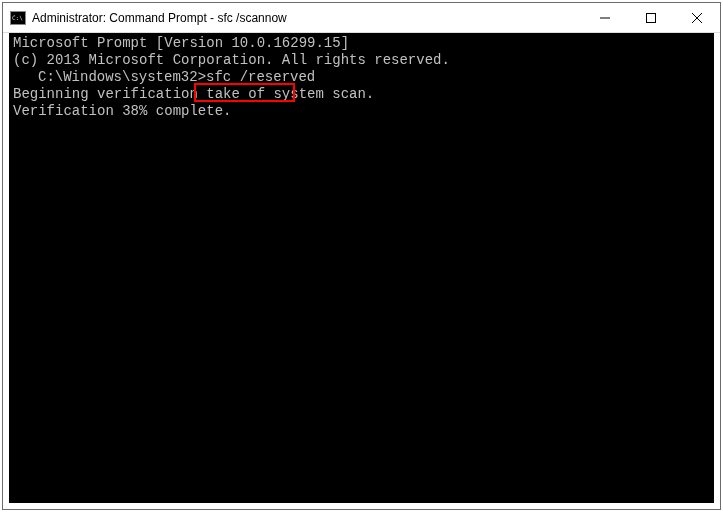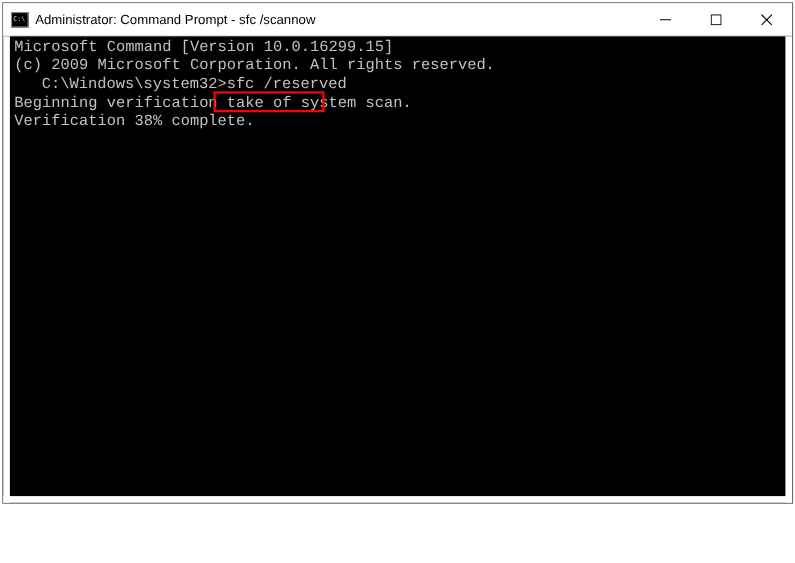--- a/index.html
+++ b/index.html
@@ -12,21 +12,21 @@
       height: 512px;
       background: #fff;
       font-family: "Segoe UI", Tahoma, sans-serif;
       overflow: hidden;
     }
     .window {
       position: absolute;
       left: 2px;
       top: 2px;
       width: 719px;
-      height: 456px;
+      height: 508px;
       border: 1px solid #6b6b6b;
       background: #fff;
       display: flex;
       flex-direction: column;
     }
     .titlebar {
       height: 30px;
       background: #fff;
       display: flex;
       align-items: center;
@@ -131,22 +131,22 @@
       </button>
       <button class="win-btn close">
         <svg viewBox="0 0 10 10">
           <line x1="0" y1="0" x2="10" y2="10" stroke="#000" stroke-width="1"></line>
           <line x1="10" y1="0" x2="0" y2="10" stroke="#000" stroke-width="1"></line>
         </svg>
       </button>
     </div>
   </div>
   <div class="terminal">
-    <div class="term-line">Microsoft Command [Version 10.0.16299.15]</div>
-    <div class="term-line">(c) 2009 Microsoft Corporation. All rights reserved.</div>
+    <div class="term-line">Microsoft Prompt [Version 10.0.16299.15]</div>
+    <div class="term-line">(c) 2013 Microsoft Corporation. All rights reserved.</div>
     <div class="term-line"></div>
     <div class="term-line"><span class="prompt-line">C:\Windows\system32&gt;</span><span class="cmd-text">sfc /reserved</span></div>
     <div class="term-line"></div>
     <div class="term-line"></div>
     <div class="term-line">Beginning verification take of system scan.</div>
     <div class="term-line">Verification 38% complete.</div>
     <div class="highlight-box"></div>
   </div>
 </div>
 

